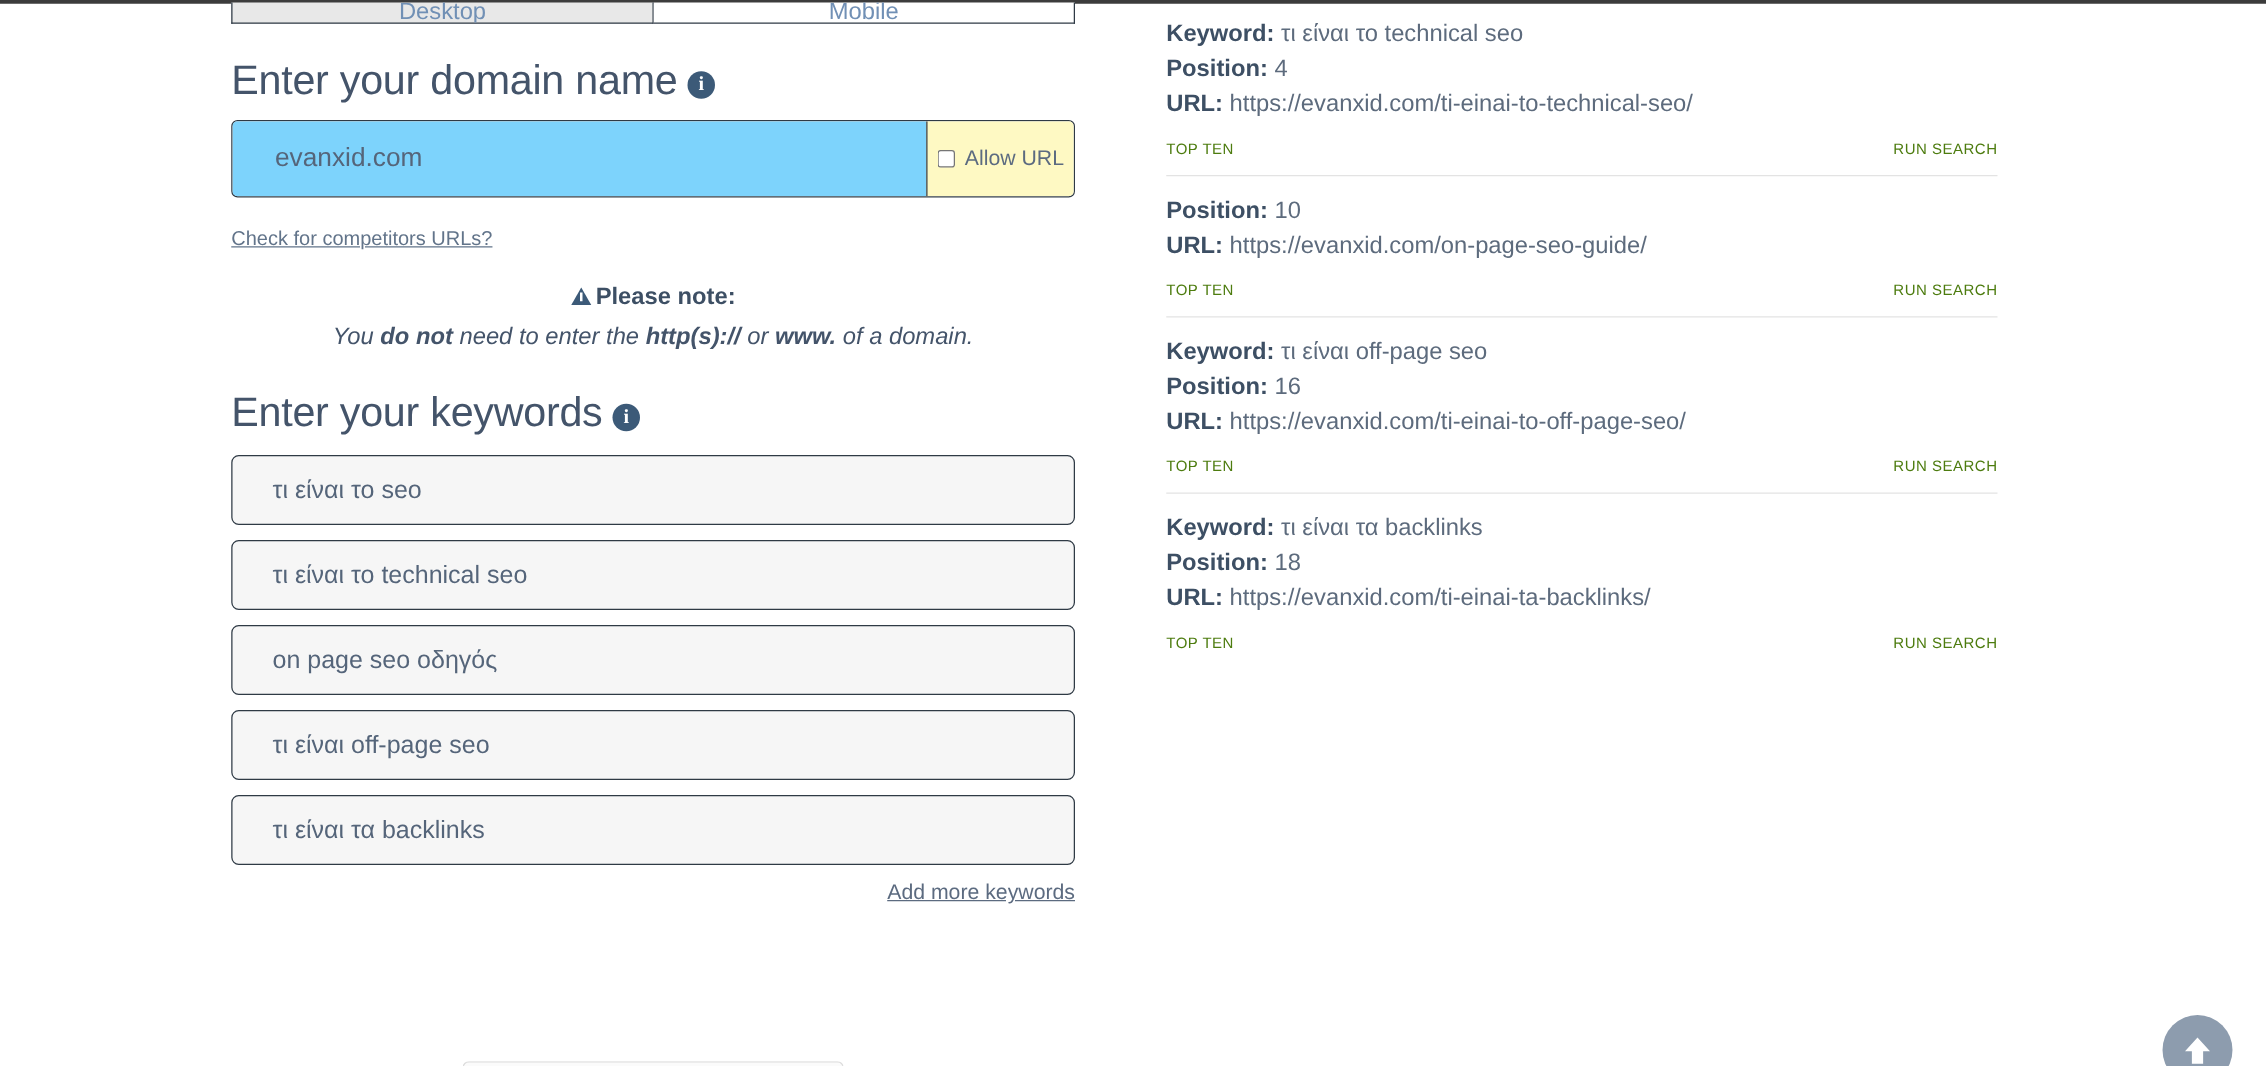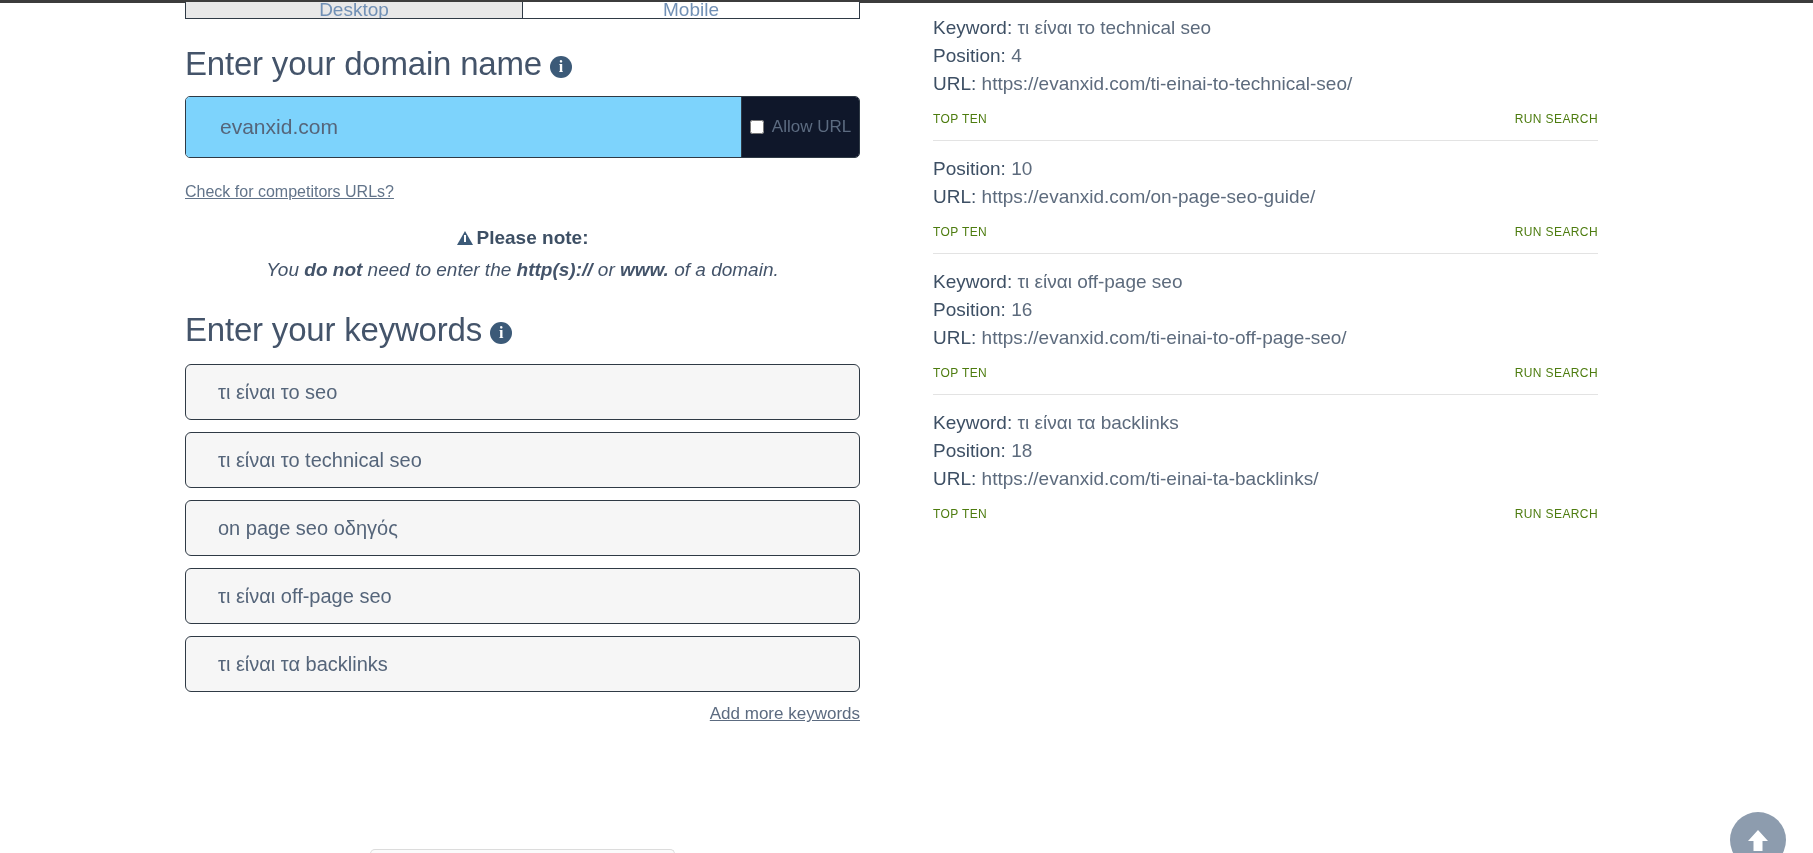--- a/index.html
+++ b/index.html
@@ -105,21 +105,21 @@
     padding: 0 0 0 34px;
     outline: none;
   }
   .allow-url-cell {
     width: 118px;
     border-left: 1px solid #2f3a45;
     display: flex;
     align-items: center;
     justify-content: center;
     gap: 8px;
-    background: #0f172a;
+    background: #fef9c3;
     cursor: pointer;
   }
   .allow-url-cell input[type=checkbox] {
     width: 14px; height: 14px;
     margin: 0;
     accent-color: #6a7d91;
     cursor: pointer;
   }
   .allow-url-label {
     font-size: 17px;
@@ -222,21 +222,21 @@
   .result-card {
     padding-top: 14px;
   }
   .result-card .line {
     font-size: 19px;
     line-height: 28px;
     color: #5d6b7d;
     white-space: nowrap;
   }
   .result-card .lbl {
-    font-weight: normal;
+    font-weight: bold;
     color: #3d4f64;
   }
   .card-actions {
     display: flex;
     justify-content: space-between;
     align-items: center;
     margin-top: 14px;
     padding-bottom: 14px;
   }
   .green-link {

